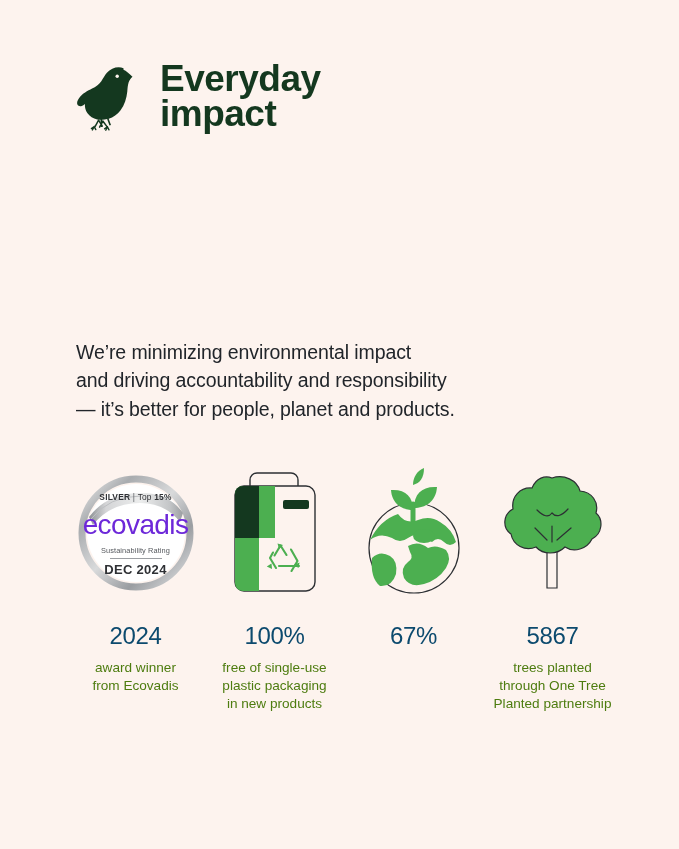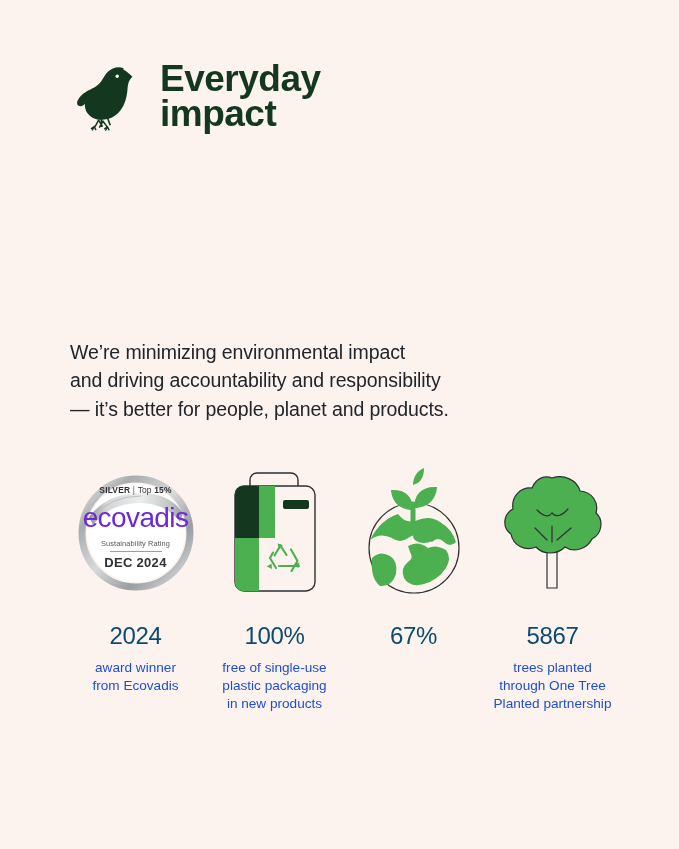--- a/index.html
+++ b/index.html
@@ -49,21 +49,21 @@
     line-height: 1.07;
     letter-spacing: -2.0px;
     color: #14381f;
     width: 560px;
   }
   .headline .accent { color: #49a94b; }
 
   
   .bodycopy {
     position: absolute;
-    left: 70px;
+    left: 76px;
     top: 318px;
     font-size: 19.5px;
     line-height: 1.47;
     color: #21252a;
     width: 470px;
     letter-spacing: -0.1px;
   }
   .bodycopy span { display: block; }
 
   
@@ -90,41 +90,41 @@
     margin-top: 22px;
     font-size: 24px;
     color: #0c4a6e;
     letter-spacing: -0.4px;
     line-height: 1;
   }
   .stat-caption {
     margin-top: 11px;
     font-size: 13.6px;
     line-height: 1.34;
-    color: #1d4ed8;
+    color: #4d7c0f;
     text-align: center;
   }
   .stat-caption span { display: block; }
 
   
   .ecovadis {
     position: relative;
     width: 118px;
     height: 118px;
   }
   .ecovadis svg { display: block; }
   .eco-overlay {
     position: absolute;
     inset: 0;
     display: flex;
     flex-direction: column;
     align-items: center;
   }
   .eco-silver {
-    margin-top: 12px;
+    margin-top: 19px;
     font-size: 8.4px;
     font-weight: bold;
     color: #2f3135;
     letter-spacing: 0.2px;
     white-space: nowrap;
   }
   .eco-silver .sep { font-weight: normal; color: #5a5d62; }
   .eco-silver .top { font-weight: normal; color: #2f3135; }
   .eco-silver .pct { font-weight: bold; }
   .eco-word {

